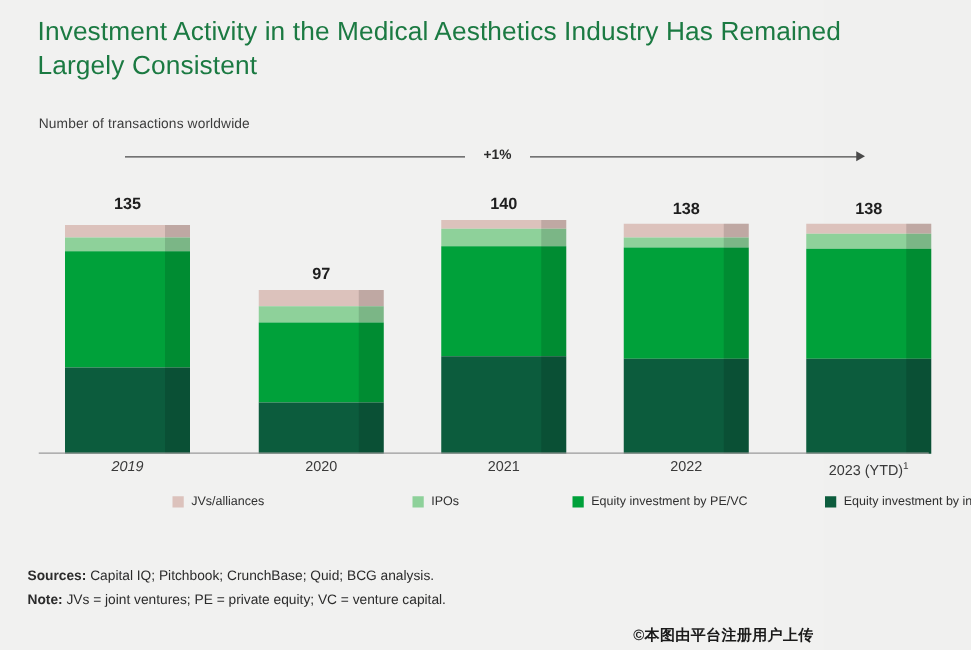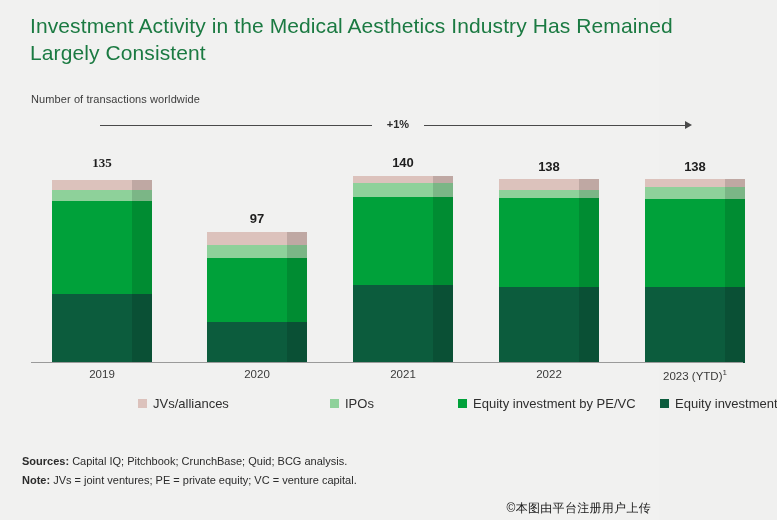--- a/index.html
+++ b/index.html
@@ -137,21 +137,21 @@
     display: flex;
     align-items: center;
     white-space: nowrap;
   }
   .legend-swatch {
     width: 9px; height: 9px;
     margin-right: 6px;
     flex: none;
   }
   .legend-label {
-    font-size: 13px;
+    font-size: 10px;
     color: #2f2f2f;
   }
 
   
   #footnotes {
     position: absolute;
     left: 22px; top: 452px;
     width: 560px;
   }
   .fn {
@@ -160,21 +160,21 @@
     color: #2b2b2b;
   }
   .fn b { font-weight: 700; }
   .fn sup { font-size: 8px; vertical-align: super; }
 
   
   #watermark {
     position: absolute;
     right: 8px; bottom: 3px;
     font-size: 12px;
-    font-weight: 400;
+    font-weight: 700;
     color: #1a1a1a;
     letter-spacing: 0.3px;
   }
 </style>
 </head>
 <body>
 
 <div id="page">
 
   <h1 id="title">Investment Activity in the Medical Aesthetics Industry Has Remained Largely Consistent</h1>
@@ -255,22 +255,22 @@
     <div class="fn">
       <b>Sources:</b><span> Capital IQ; Pitchbook; CrunchBase; Quid; BCG analysis.</span>
     </div>
     <div class="fn">
       <b>Note:</b><span> JVs = joint ventures; PE = private equity; VC = venture capital.</span>
     </div>
   </div>
 
   <div id="watermark">©本图由平台注册用户上传</div>
 
-<div class="bar-total" style="left: 52px; top: 155px; position: absolute; font-family: Liberation Serif, serif;">135</div>
-    <div class="x-label" style="left: 52px;">2019</div>
+<div class="bar-total" style="left: 52px; top: 155px; position: absolute;">135</div>
+    <div class="x-label" style="left: 52px; font-style: italic;">2019</div>
     <div class="bar-total" style="left: 207px; top: 211px; position: absolute;">97</div>
     <div class="x-label" style="left: 207px;">2020</div>
     <div class="bar-total" style="left: 353px; top: 155px; position: absolute;">140</div>
     <div class="x-label" style="left: 353px;">2021</div>
     <div class="bar-total" style="left: 499px; top: 159px; position: absolute;">138</div>
     <div class="x-label" style="left: 499px;">2022</div>
     <div class="bar-total" style="left: 645px; top: 159px; position: absolute;">138</div>
     <div class="x-label" style="left: 645px;">2023 (YTD)<sup>1</sup></div>
   </div>
 

